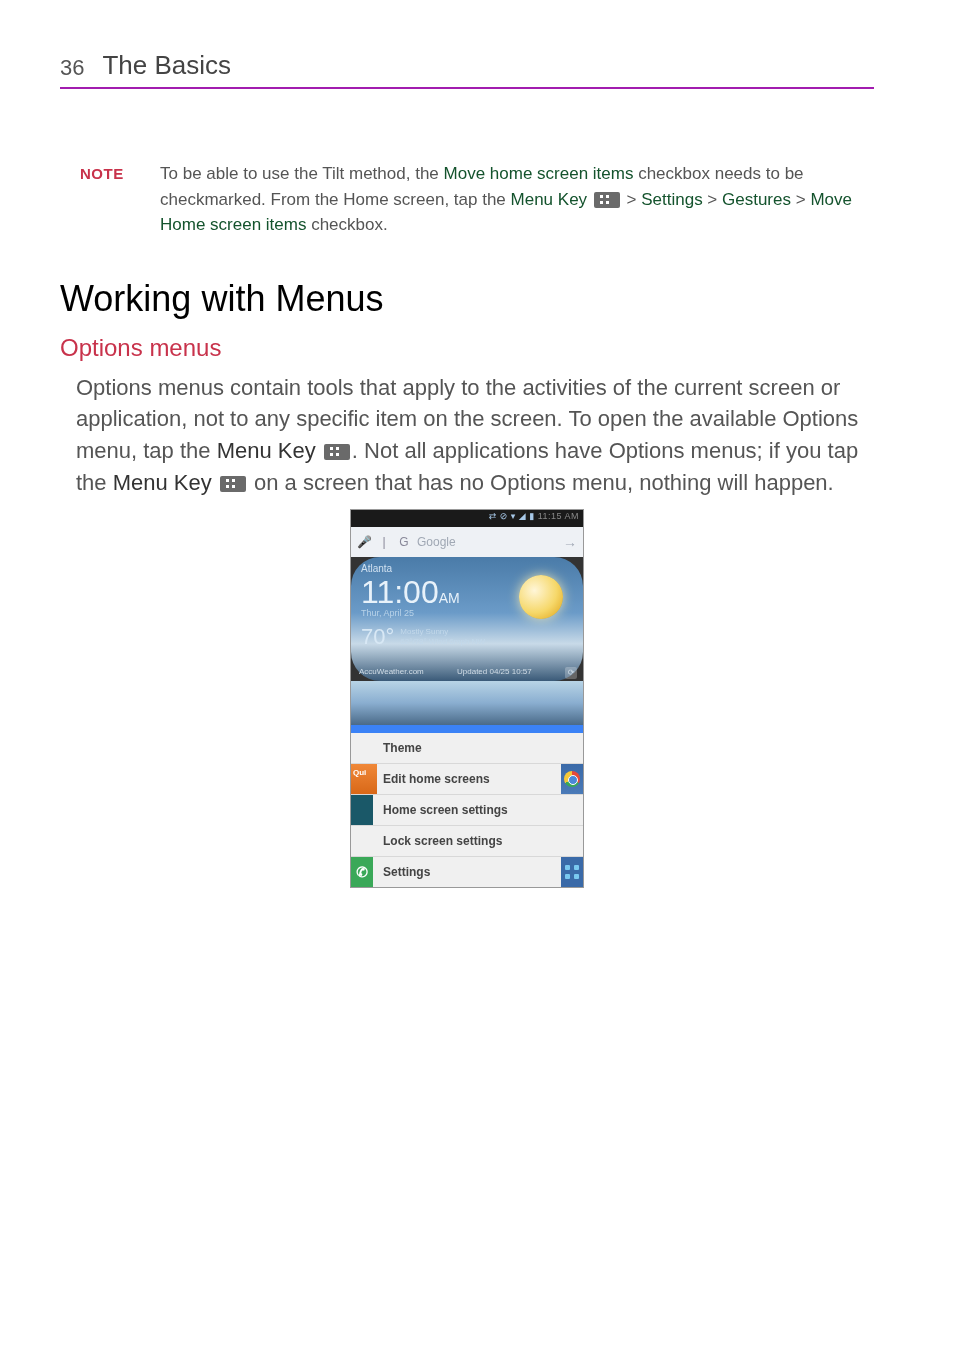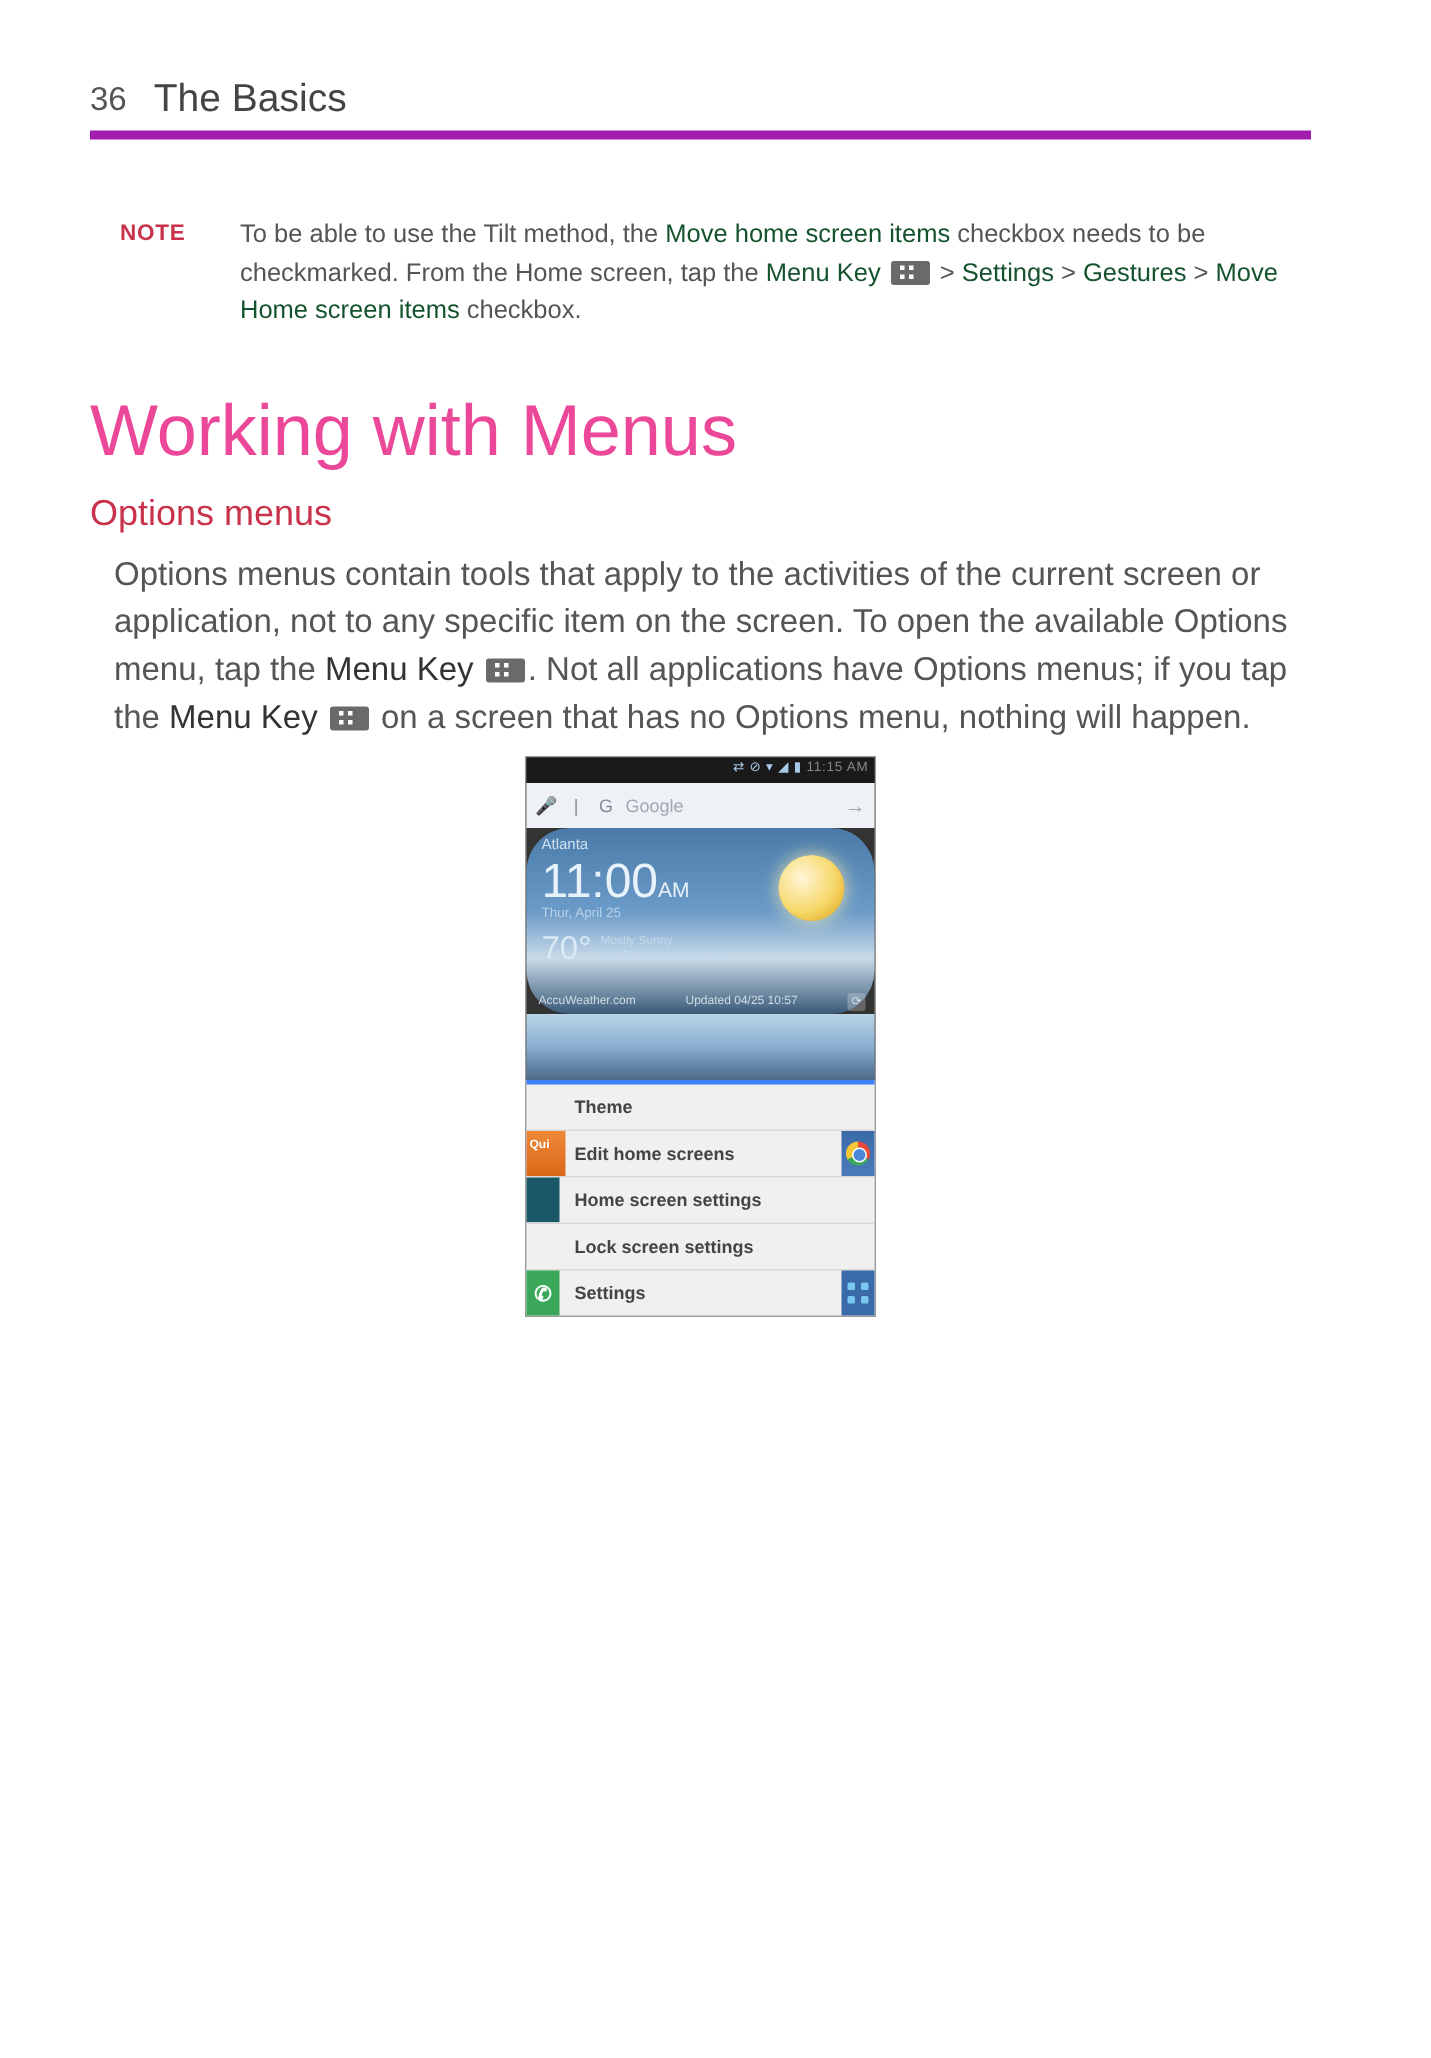--- a/index.html
+++ b/index.html
@@ -8,24 +8,24 @@
     background: #ffffff;
     font-family: "Helvetica Neue", Arial, sans-serif;
     color: #4a4a4a;
     width: 954px;
   }
   .page {
     padding: 50px 80px 50px 60px;
   }
   .header-row {
     display: flex;
-    align-items: center;
-    border-bottom: 6px solid #a21caf;
+    align-items: flex-end;
+    border-bottom: 2px solid #a21caf;
     padding-bottom: 6px;
-    margin-bottom: 50px;
+    margin-bottom: 72px;
   }
   .page-number {
     font-size: 22px;
     color: #555;
     margin-right: 18px;
     font-weight: 400;
   }
   .section-title {
     font-size: 26px;
     font-weight: 300;
@@ -69,22 +69,22 @@
     content: "";
     position: absolute;
     left: 6px;
     top: 3px;
     width: 3px;
     height: 3px;
     background: #fff;
     box-shadow: 6px 0 0 #fff, 0 6px 0 #fff, 6px 6px 0 #fff;
   }
   h1.main-heading {
-    color: #ec4899;
-    font-size: 48px;
+    color: #000000;
+    font-size: 36px;
     font-weight: 500;
     margin: 4px 0 14px 0;
   }
   p.intro {
     font-size: 22px;
     font-weight: 300;
     line-height: 1.45;
     color: #555;
     margin: 0 0 28px 0;
   }
@@ -230,21 +230,21 @@
     align-items: center;
     height: 30px;
     border-top: 1px solid #d8d8d8;
     font-size: 12px;
     font-weight: 700;
     color: #444;
     padding-left: 32px;
     position: relative;
     background: #f0f0f0;
   }
-  .menu-item.first { border-top: 3px solid #3b82f6; }
+  .menu-item.first { border-top: 8px solid #3b82f6; }
   .strip {
     position: absolute;
     left: 0;
     top: 0;
     bottom: 0;
     width: 22px;
   }
   .strip.orange { background: linear-gradient(#f08838, #d86818); color:#fff; font-size:8px; padding:4px 2px; }
   .strip.teal { background: #1a5868; }
   .strip.green { background: #3aa858; display:flex; align-items:center; justify-content:center; color:#fff; font-size:14px;}

